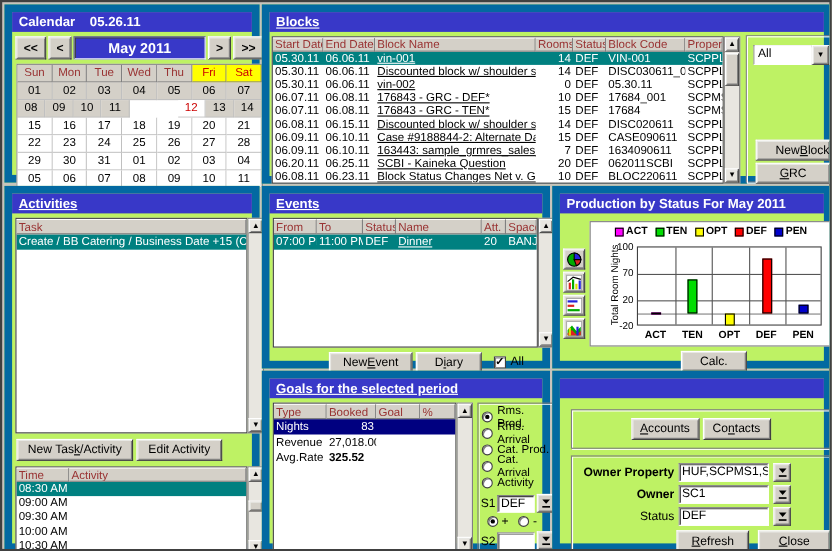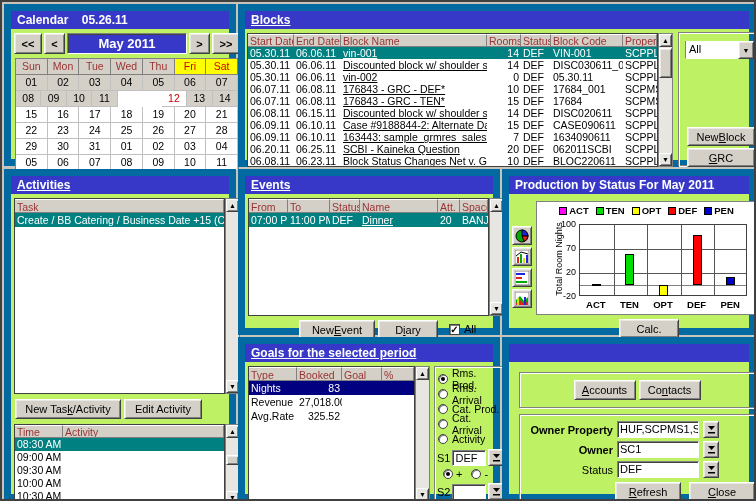--- a/index.html
+++ b/index.html
@@ -223,21 +223,21 @@
     <div class="vsb" style="left:413px;top:22px;height:134px;">
       <div class="sbbtn raised" style="top:0;">▲</div>
       <div class="sbthumb raised" style="top:14px;height:30px;"></div>
       <div class="sbbtn raised" style="bottom:0;">▼</div>
     </div>
     <div class="grp" style="left:434px;top:22px;width:80px;height:134px;border:1px solid #fff;box-shadow:-1px -1px 0 #808080, inset -1px -1px 0 #808080;"></div>
     <div class="combo sunken" style="position:absolute;left:440px;top:30px;width:70px;height:18px;background:#fff;">
       <span class="cval">All</span>
       <span class="cbtn btn raised" style="font-size:7px;">▼</span>
     </div>
-    <div class="btn raised" style="position:absolute;left:442px;top:116px;width:68px;height:19px;">New <u>B</u>lock</div>
+    <div class="btn raised" style="position:absolute;left:442px;top:116px;width:68px;height:19px;justify-content:flex-end;">New <u>B</u>lock</div>
     <div class="btn raised" style="position:absolute;left:442px;top:137px;width:68px;height:19px;"><u>G</u>RC</div>
   </div>
 
   <div class="panel" style="left:2px;top:167px;width:232px;height:332px;">
     <div class="titlebar u"><span class="tt">Activities</span></div>
     <div id="task-table" class="tbl" style="left:3px;top:22px;width:211px;height:196px;">
         <div class="trow thead" style="height: 14px; line-height: 14px;">
           <div class="tcell" style="width: 211px; flex: 1 1 0%;">Task</div>
         </div>
         <div class="trow sel-teal" style="height: 14px; line-height: 14px;">
@@ -424,21 +424,21 @@
           <div class="tcell" style="width: 33px; flex: 1 1 0%;"></div>
         </div>
         <div class="trow" style="height: 14px; line-height: 14px;">
           <div class="tcell" style="width: 48px;">Revenue</div>
           <div class="tcell" style="width: 45px; text-align: right;">27,018.00</div>
           <div class="tcell" style="width: 40px;"></div>
           <div class="tcell" style="width: 33px; flex: 1 1 0%;"></div>
         </div>
         <div class="trow" style="height: 14px; line-height: 14px;">
           <div class="tcell" style="width: 48px;">Avg.Rate</div>
-          <div class="tcell" style="width: 45px; text-align: right;">325.52</div>
+          <div class="tcell" style="width: 45px; text-align: left; font-weight: bold;">325.52</div>
           <div class="tcell" style="width: 40px;"></div>
           <div class="tcell" style="width: 33px; flex: 1 1 0%;"></div>
         </div>
       </div>
     <div class="vsb" style="left:170px;top:22px;height:136px;">
       <div class="sbbtn raised" style="top:0;">▲</div>
       <div class="sbbtn raised" style="bottom:0;">▼</div>
     </div>
     <div class="grp raised" style="left:189px;top:22px;width:69px;height:136px;"></div>
     <div id="goals-radios" style="position:absolute;left:193px;top:27px;width:62px;">

